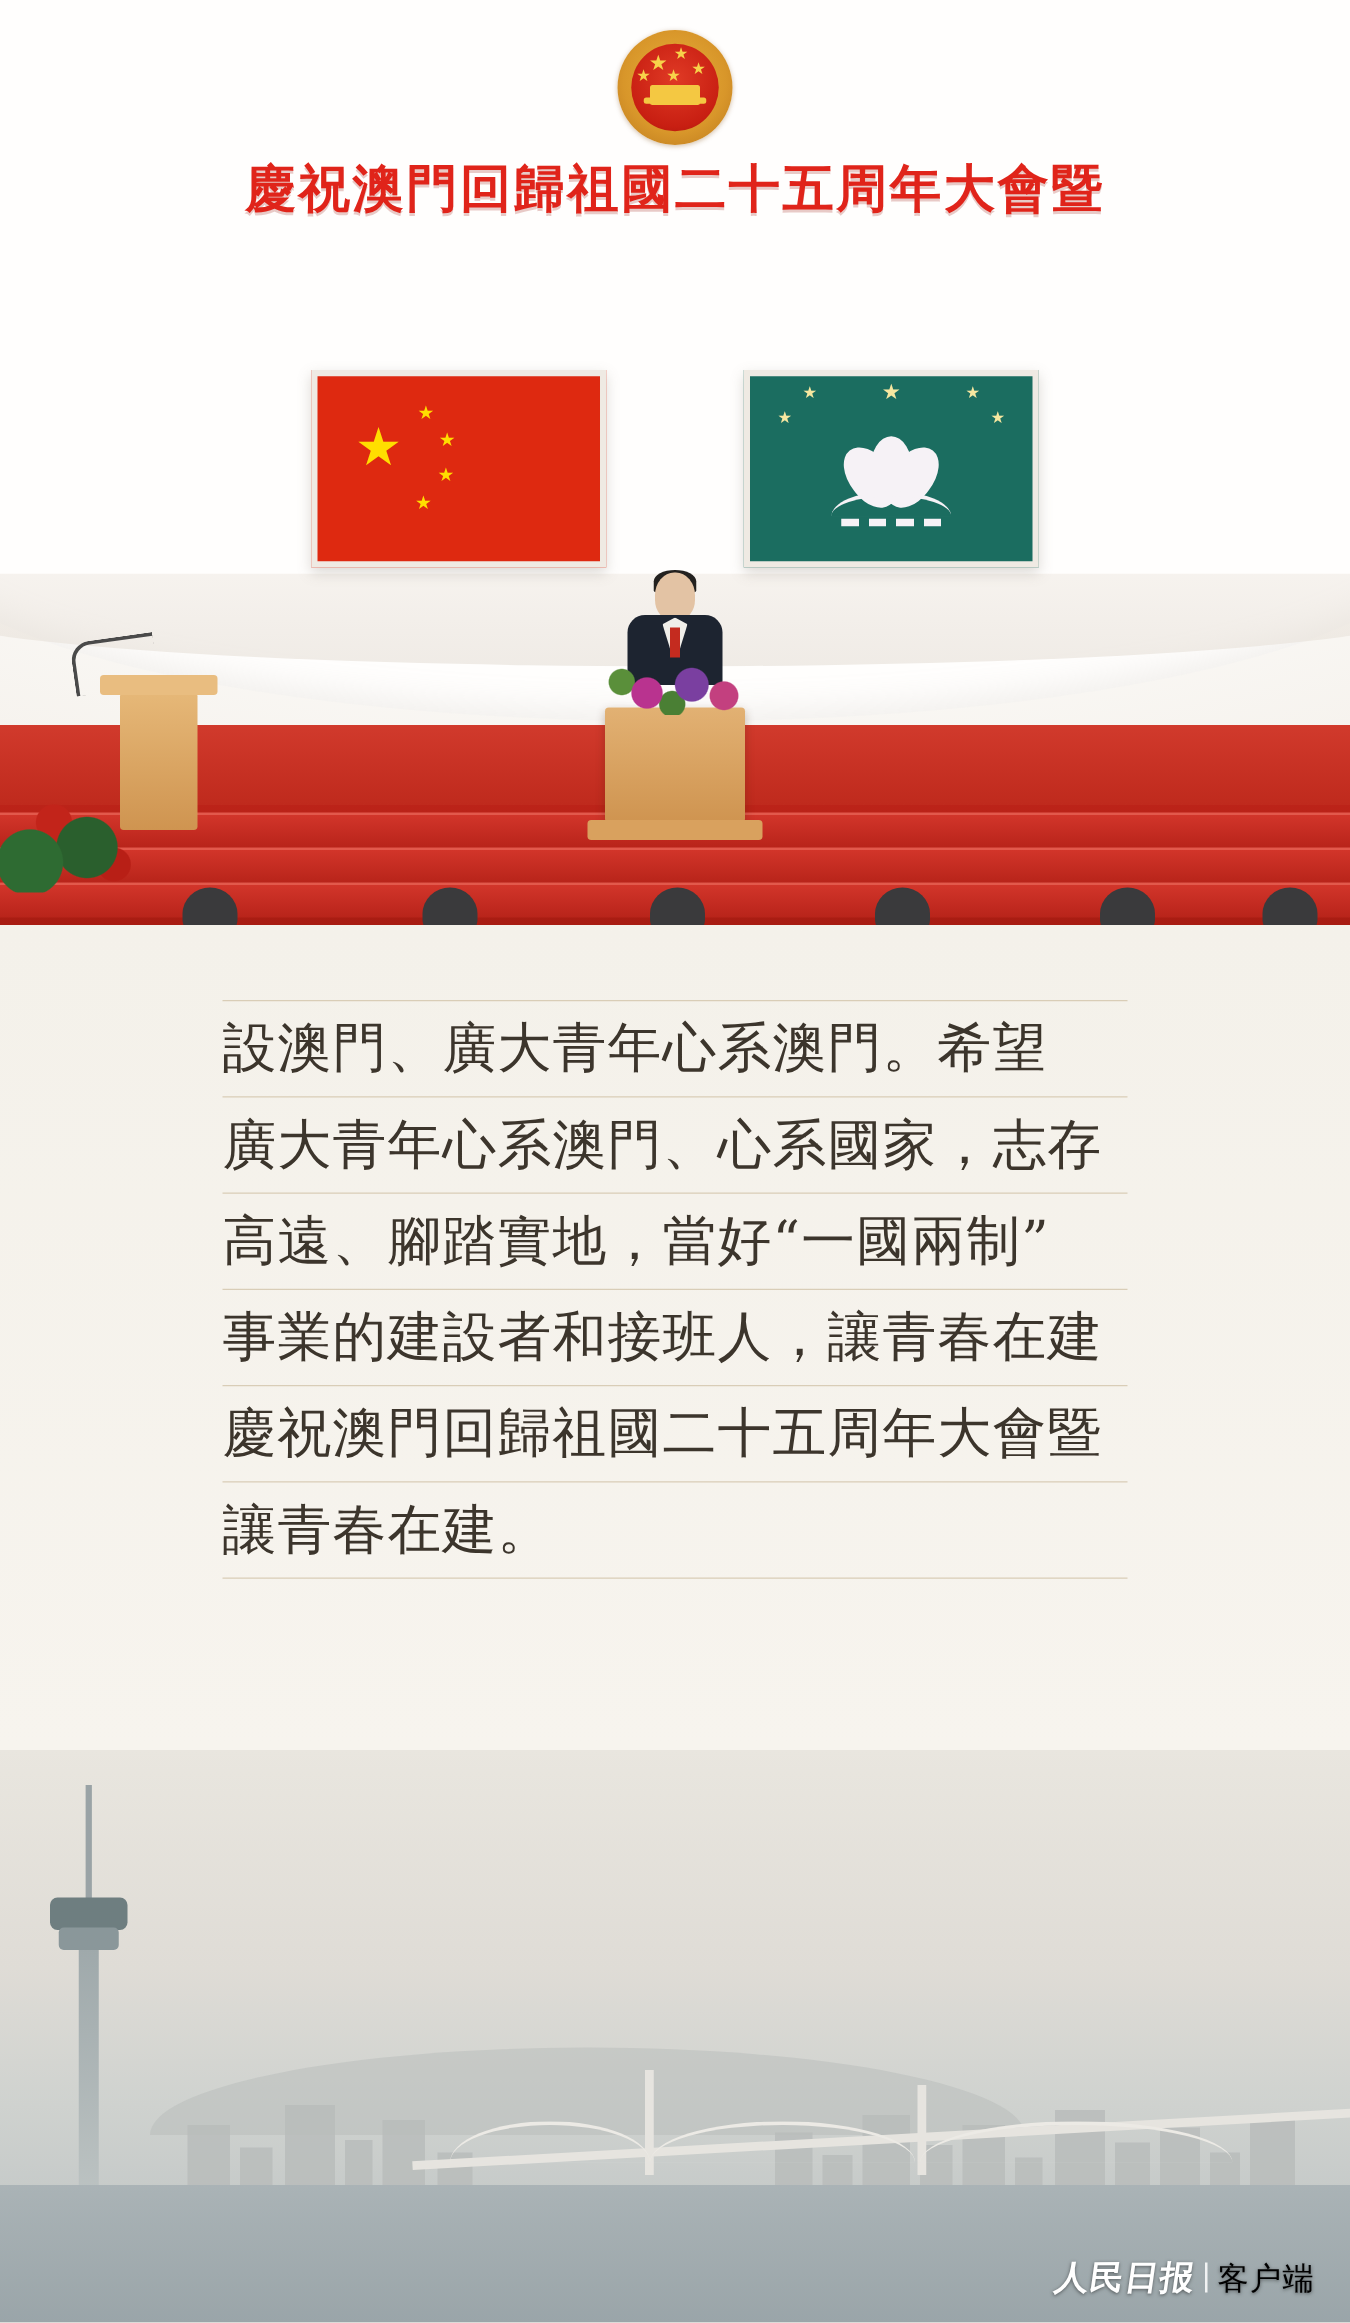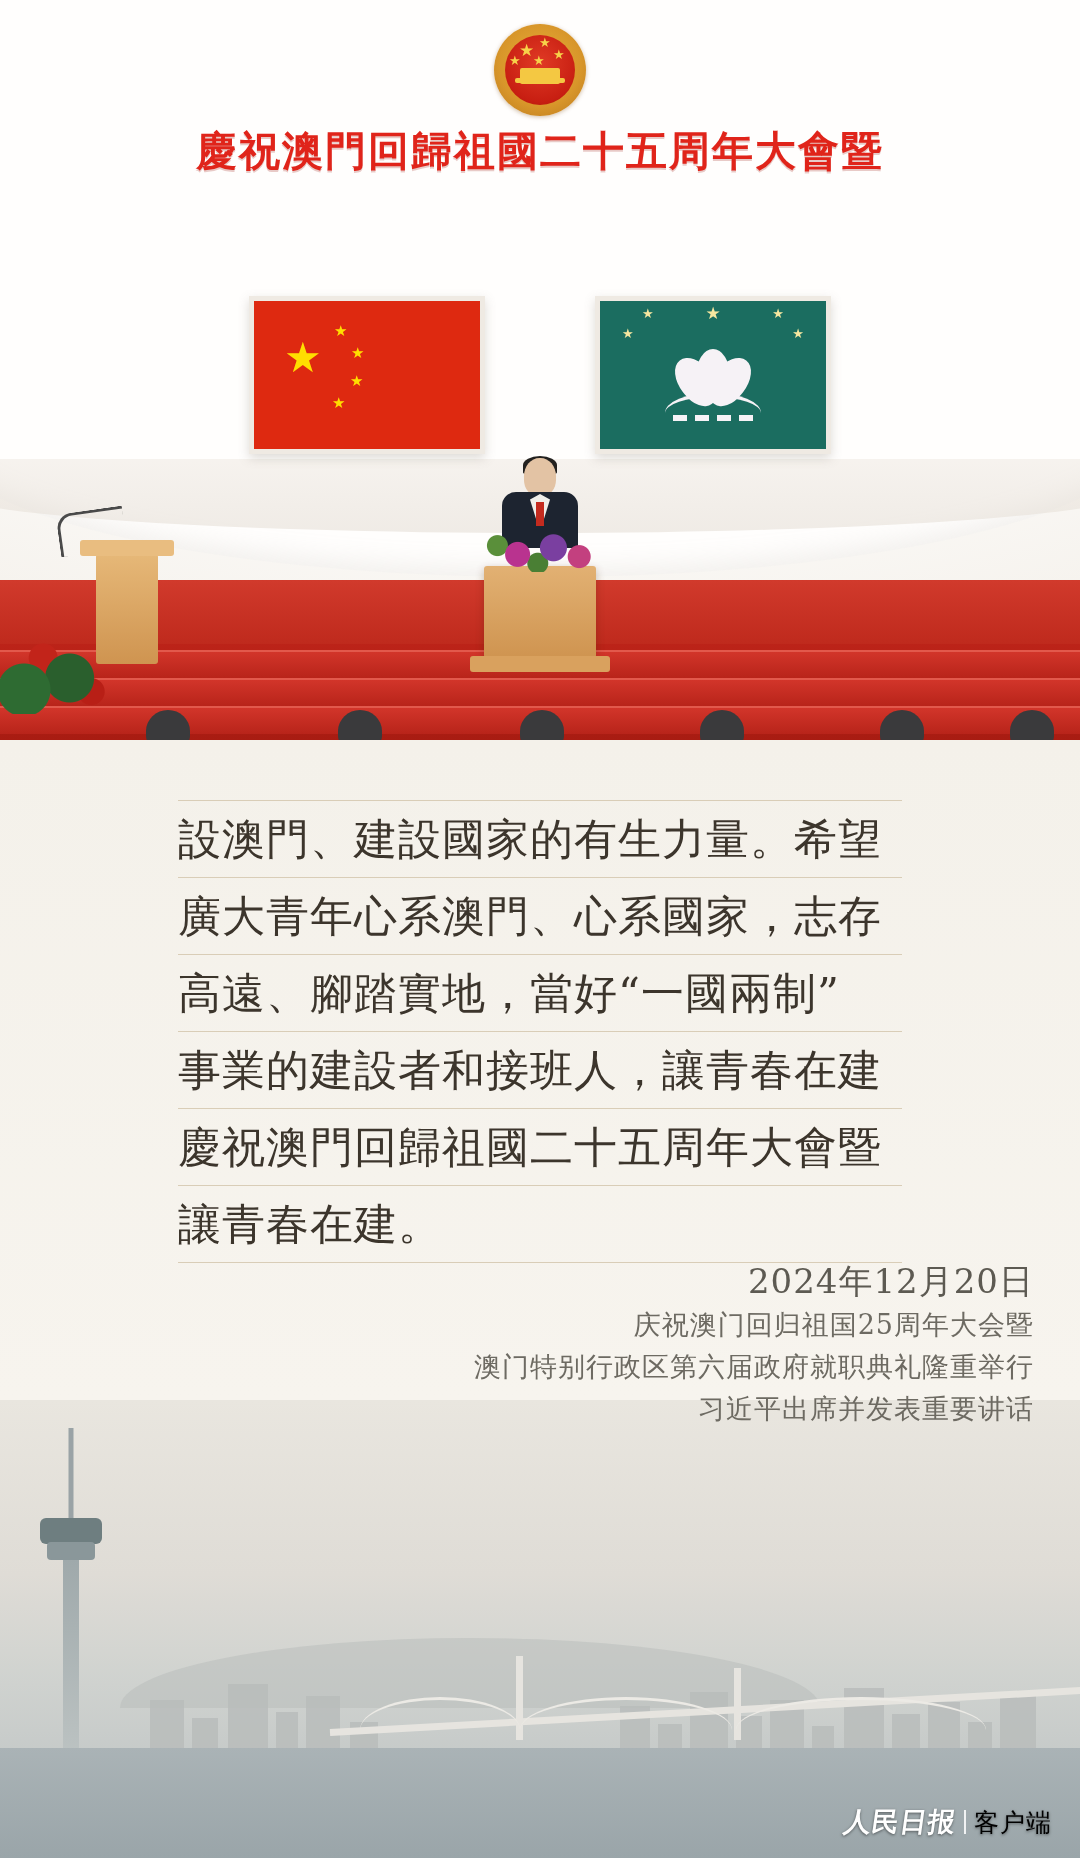--- a/index.html
+++ b/index.html
@@ -405,21 +405,21 @@
       <span class="head-sil" style="left:338px;"></span>
       <span class="head-sil" style="left:520px;"></span>
       <span class="head-sil" style="left:700px;"></span>
       <span class="head-sil" style="left:880px;"></span>
       <span class="head-sil" style="left:1010px;"></span>
     </div>
   </div>
 
   <div class="quote-section">
     <div class="quote">
-      <div class="quote-line">設澳門、建設國家的有生力量。希望</div>
+      <div class="quote-line">設澳門、廣大青年心系澳門。希望</div>
       <div class="quote-line">廣大青年心系澳門、心系國家，志存</div>
       <div class="quote-line">高遠、腳踏實地，當好“一國兩制”</div>
       <div class="quote-line">事業的建設者和接班人，讓青春在建</div>
       <div class="quote-line">慶祝澳門回歸祖國二十五周年大會暨</div>
       <div class="quote-line">讓青春在建。</div>
     </div>
   </div>
 
   <div class="city">
     <div class="hill"></div>
@@ -456,26 +456,20 @@
     <div class="bridge">
       <div class="deck"></div>
       <div class="pylon a"></div>
       <div class="pylon b"></div>
       <div class="cable c1"></div>
       <div class="cable c2"></div>
       <div class="cable c3"></div>
     </div>
   </div>
 
-  <div class="date-block">
-    <div class="date-main">2024年12月20日</div>
-    <div class="date-sub">庆祝澳门回归祖国25周年大会暨</div>
-    <div class="date-sub">澳门特别行政区第六届政府就职典礼隆重举行</div>
-    <div class="date-sub">习近平出席并发表重要讲话</div>
-  </div>
 
   <div class="logo">
     <span class="logo-mark">人民日报</span>
     <span class="logo-divider"></span>
     <span class="logo-text">客户端</span>
   </div>
 
 </div>
 
 </body></html>

